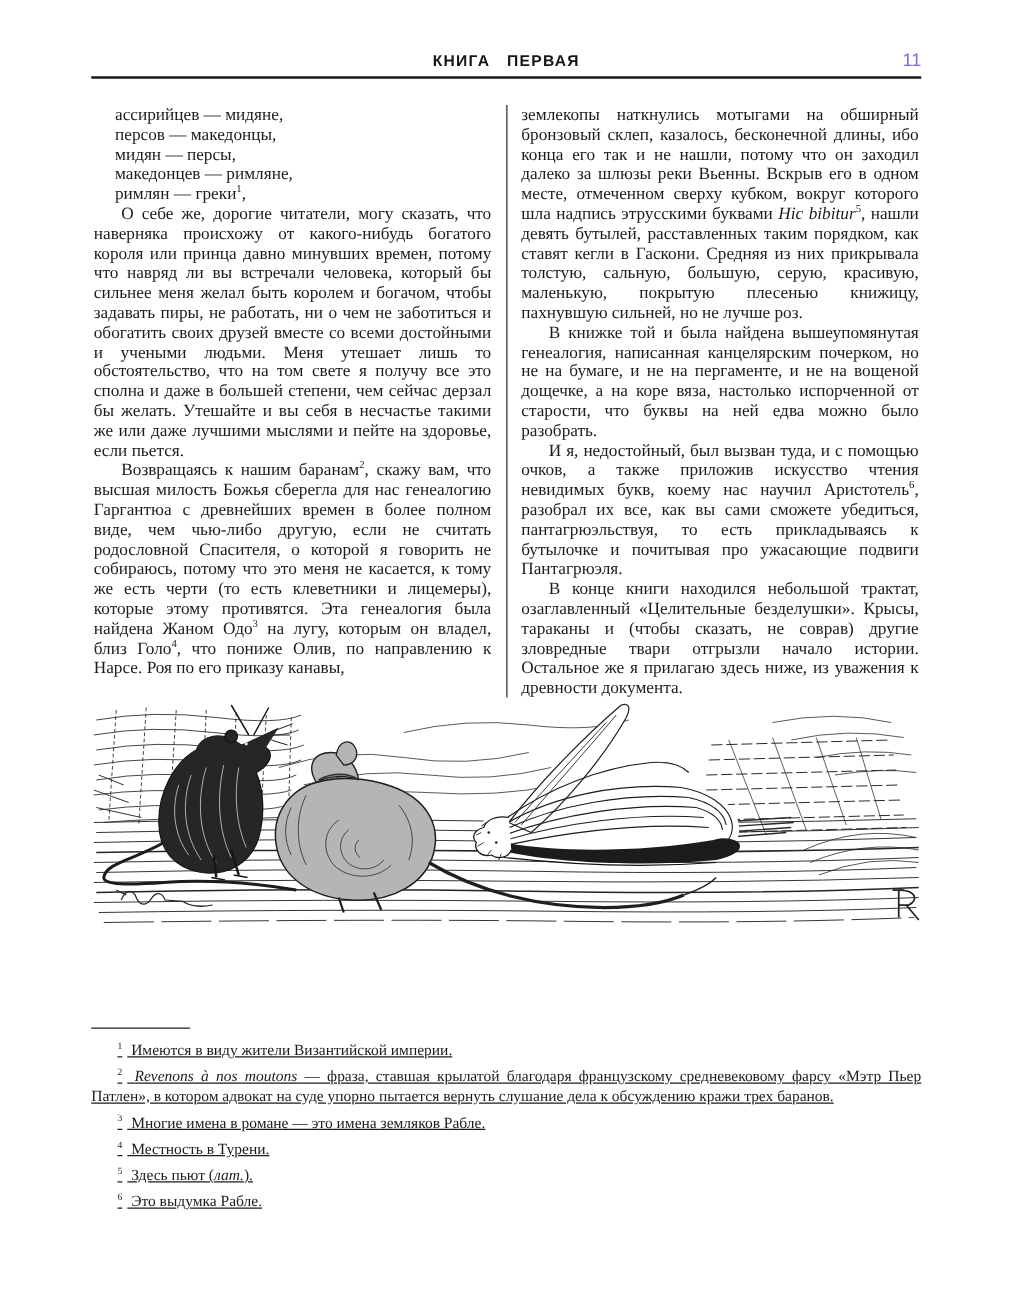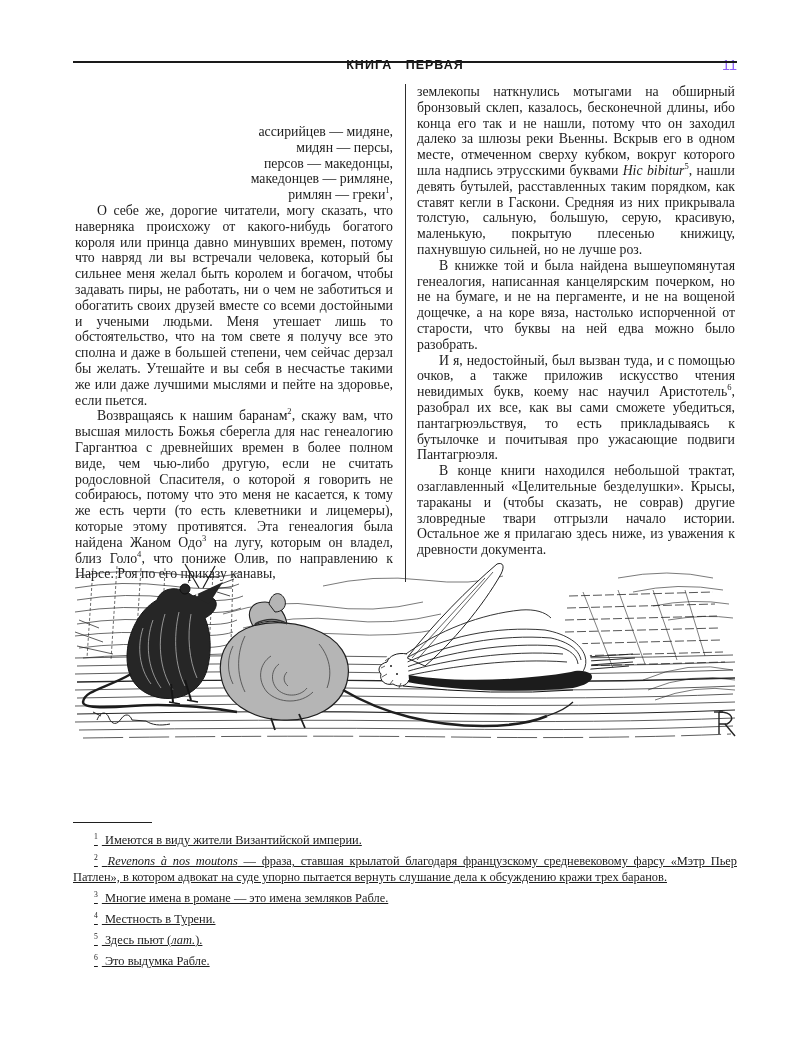--- a/index.html
+++ b/index.html
@@ -1,35 +1,35 @@
 <!DOCTYPE html>
 <html lang="ru"><head>
 <meta charset="utf-8">
 <style>
   html,body{margin:0;padding:0;background:#ffffff;}
   .page{position:relative;width:810px;height:1040px;background:#ffffff;
         font-family:"Liberation Serif","DejaVu Serif",serif;color:#1c1c1c;overflow:hidden;}
 
   
-  .running-head{position:absolute;top:42px;left:73px;width:664px;height:18px;margin-top:16px;}
+  .running-head{position:absolute;top:42px;left:73px;width:664px;height:18px;}
   .running-title{position:absolute;left:0;right:0;text-align:center;
         font-family:"Liberation Sans","DejaVu Sans",sans-serif;font-size:12.5px;font-weight:bold;
         letter-spacing:1px;word-spacing:9px;color:#161616;}
   .page-number{position:absolute;right:0;top:-1px;font-family:"Liberation Sans","DejaVu Sans",sans-serif;
         font-size:14.5px;color:#8b5cf6;}
   .head-rule{position:absolute;top:61px;left:73px;width:664px;border-top:2px solid #1a1a1a;}
 
   
   .columns{position:absolute;top:84px;left:75px;width:660px;display:flex;align-items:stretch;}
   .col{width:318px;font-size:13.8px;line-height:15.8px;text-align:justify;
        hyphens:auto;-webkit-hyphens:auto;}
   .col p{margin:0;text-indent:22px;}
   .col p.cont{text-indent:0;}
   .col-divider{width:1px;background:#2e2e2e;margin:0 11px 0 12px;}
-  .genealogy{margin-left:17px;text-align:right;margin-top:40px;}
+  .genealogy{margin-left:17px;text-align:left;}
   sup{font-size:62%;line-height:0;vertical-align:super;}
   .it{font-style:italic;}
 
   
   .illustration{position:absolute;top:562px;left:73px;width:664px;height:240px;}
 
   
   .footnotes{position:absolute;top:822px;left:73px;width:664px;text-decoration:underline;}
   .fn-rule{width:79px;border-top:1.4px solid #1f1f1f;margin:0 0 10px 0;}
   .footnote{font-size:12.4px;line-height:15.6px;margin:0 0 5.5px 0;text-indent:21px;text-align:justify;}
@@ -43,22 +43,22 @@
   <div class="running-head">
     <div class="running-title">КНИГА ПЕРВАЯ</div>
     <div class="page-number">11</div>
   </div>
   <div class="head-rule"></div>
 
   <div class="columns">
     <div class="col">
       <div class="genealogy">
         <div><span>ассирийцев — мидяне,</span></div>
+        <div><span>персов — македонцы,</span></div>
         <div><span>мидян — персы,</span></div>
-        <div><span>персов — македонцы,</span></div>
         <div><span>македонцев — римляне,</span></div>
         <div><span>римлян — греки</span><sup>1</sup><span>,</span></div>
       </div>
       <p><span>О себе же, дорогие читатели, могу сказать, что наверняка происхожу от какого-нибудь богатого короля или принца давно минувших времен, потому что навряд ли вы встречали человека, который бы сильнее меня желал быть королем и богачом, чтобы задавать пиры, не работать, ни о чем не заботиться и обогатить своих друзей вместе со всеми достойными и учеными людьми. Меня утешает лишь то обстоятельство, что на том свете я получу все это сполна и даже в большей степени, чем сейчас дерзал бы желать. Утешайте и вы себя в несчастье такими же или даже лучшими мыслями и пейте на здоровье, если пьется.</span></p>
       <p><span>Возвращаясь к нашим баранам</span><sup>2</sup><span>, скажу вам, что высшая милость Божья сберегла для нас генеалогию Гаргантюа с древнейших времен в более полном виде, чем чью-либо другую, если не считать родословной Спасителя, о которой я говорить не собираюсь, потому что это меня не касается, к тому же есть черти (то есть клеветники и лицемеры), которые этому противятся. Эта генеалогия была найдена Жаном Одо</span><sup>3</sup><span> на лугу, которым он владел, близ Голо</span><sup>4</sup><span>, что пониже Олив, по направлению к Нарсе. Роя по его приказу канавы,</span></p>
     </div>
     <div class="col-divider"></div>
     <div class="col">
       <p class="cont"><span>землекопы наткнулись мотыгами на обширный бронзовый склеп, казалось, бесконечной длины, ибо конца его так и не нашли, потому что он заходил далеко за шлюзы реки Вьенны. Вскрыв его в одном месте, отмеченном сверху кубком, вокруг которого шла надпись этрусскими буквами </span><span class="it">Hic bibitur</span><sup>5</sup><span>, нашли девять бутылей, расставленных таким порядком, как ставят кегли в Гаскони. Средняя из них прикрывала толстую, сальную, большую, серую, красивую, маленькую, покрытую плесенью книжицу, пахнувшую сильней, но не лучше роз.</span></p>
       <p><span>В книжке той и была найдена вышеупомянутая генеалогия, написанная канцелярским почерком, но не на бумаге, и не на пергаменте, и не на вощеной дощечке, а на коре вяза, настолько испорченной от старости, что буквы на ней едва можно было разобрать.</span></p>

